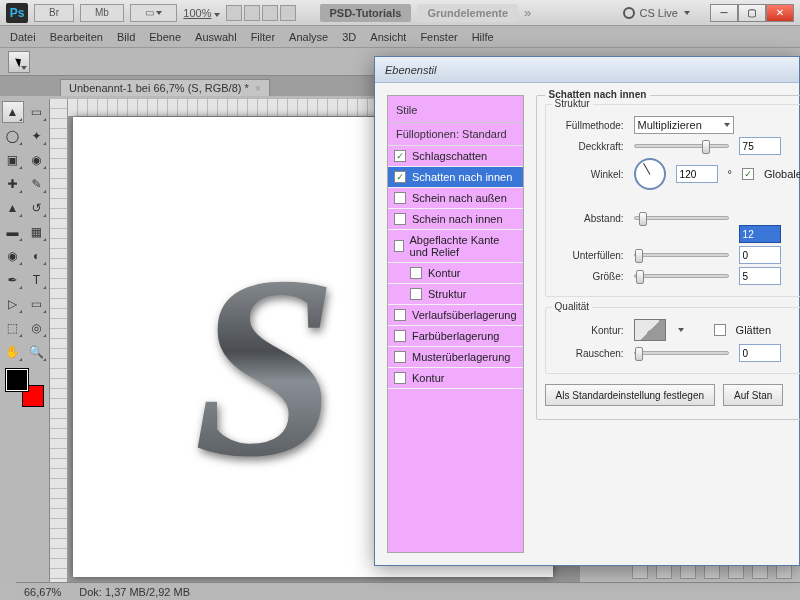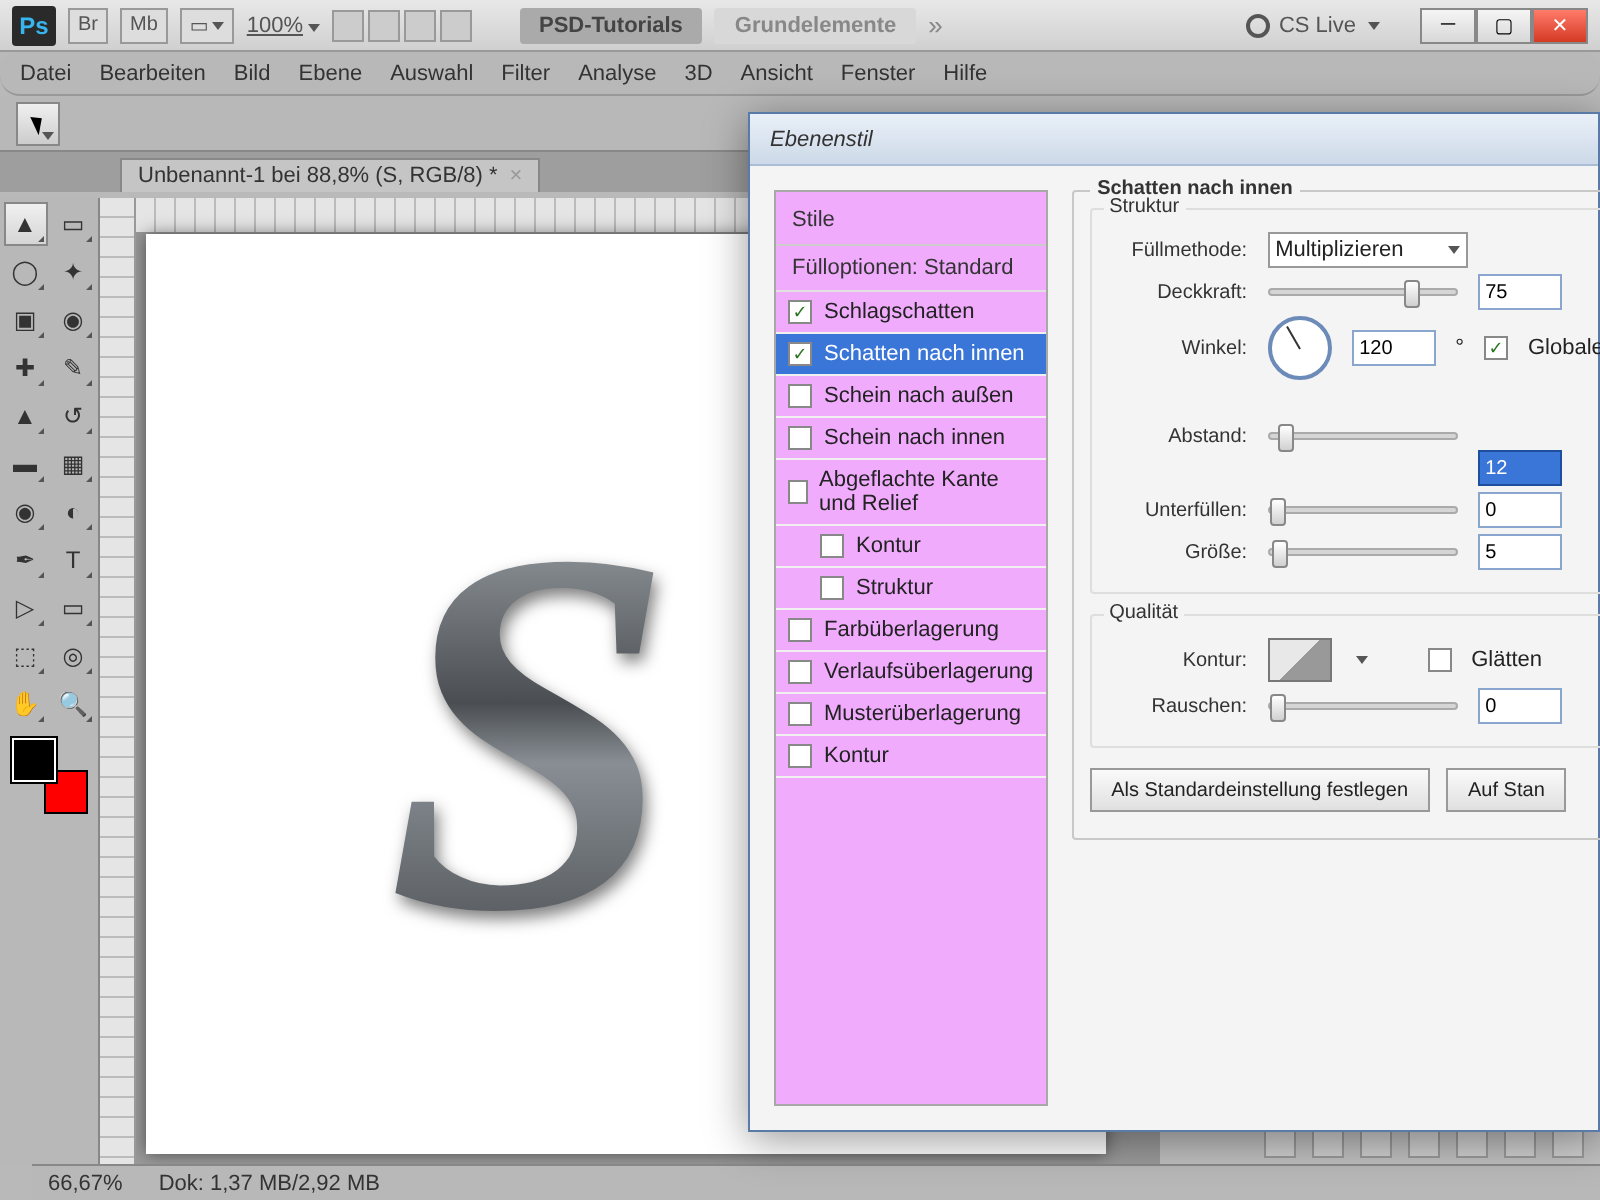--- a/index.html
+++ b/index.html
@@ -1,34 +1,34 @@
 <!DOCTYPE html>
 <html><head>
 <meta charset="utf-8">
 <style>
 * { margin: 0; padding: 0; box-sizing: border-box; font-family: "Segoe UI", Tahoma, sans-serif; font-size: 11px; }
 body { width: 800px; height: 600px; background: #b9b9b9; overflow: hidden; position: relative; }
 
 
 .top-toolbar { height: 26px; background: linear-gradient(#e8e8e8,#d0d0d0); border-bottom: 1px solid #999; display: flex; align-items: center; padding: 0 6px; gap: 6px; }
 .ps-icon { width: 22px; height: 20px; background: #2a2a2a; color: #36b5ee; font-weight: bold; display:flex; align-items:center; justify-content:center; font-size: 12px; border-radius: 2px; }
-.top-btn { height: 18px; background:#ddd; border:1px solid #999; padding:1px 4px; color:#555; font-size:10px; display:flex; align-items:center;text-align:center; }
+.top-btn { height: 18px; background:#ddd; border:1px solid #999; padding:1px 14px; color:#555; font-size:10px; display:flex; align-items:center;text-align:center; }
 .zoom-pct { color:#555; font-size:11px;text-decoration:underline; }
 .dropdown-arrow { width:0; height:0; border-left:3px solid transparent; border-right:3px solid transparent; border-top:4px solid #555; margin-left:2px; display:inline-block; }
 .hand-grid { display:flex; gap:2px; }
 .mini-icon { width:16px; height:16px; background:#ccc; border:1px solid #999; }
 .tab-psd { background:#aaa; color:#444; padding:3px 10px; border-radius:2px; height:18px; display:flex; align-items:center; font-weight:bold; }
 .tab-psd.light { background:#d8d8d8; color:#888; }
 .more-icon { color:#888; font-size:13px; }
 .winctl { margin-left:auto; display:flex; gap:0; }
 .winbtn { width:28px; height:18px; background:linear-gradient(#f5f5f5,#d8d8d8); border:1px solid #888; display:flex; align-items:center; justify-content:center; font-size:10px; }
 .winbtn.close { background:linear-gradient(#ff7b6a,#d43a24); color:#fff; }
 
 
-.menu-bar { height: 22px; display:flex; align-items:center; padding: 0 10px; gap: 14px; color:#333; background:#b8b8b8; border-bottom:1px solid #999;border-radius:10px; }
+.menu-bar { height: 22px; display:flex; align-items:center; padding: 0 10px; gap: 14px; color:#333; background:#b8b8b8; border-bottom:1px solid #999; }
 .menu-item { cursor:default; }
 
 
 .options-bar { height: 28px; background:#b8b8b8; border-bottom:1px solid #888; display:flex; align-items:center; padding: 0 8px; }
 .move-tool-icon { width:22px; height:22px; background:linear-gradient(#f0f0f0,#ccc); border:1px solid #888; display:flex; align-items:center; justify-content:center; position:relative; }
 .cursor-arrow { width:0; height:0; border-left:5px solid #000; border-top:3px solid transparent; border-bottom:7px solid transparent; transform: rotate(-25deg); }
 
 
 .doc-tab-bar { background:#9e9e9e; height:20px; display:flex; align-items:flex-end; padding-left:60px; }
 .doc-tab { background:#c5c5c5; border:1px solid #888; border-bottom:none; padding:2px 8px; color:#333; display:flex; align-items:center; gap:6px; font-size:10px; }
@@ -140,21 +140,21 @@
 
 <div class="options-bar">
   <div class="move-tool-icon">
     <div class="cursor-arrow"></div>
     <span class="dropdown-arrow" style="position:absolute;bottom:2px;right:2px"></span>
   </div>
 </div>
 
 <div class="doc-tab-bar">
   <div class="doc-tab">
-    <span>Unbenannt-1 bei 88,8% (S, RGB/8) *</span>
+    <span>Unbenannt-1 bei 66,7% (S, RGB/8) *</span>
     <span class="closex">×</span>
   </div>
 </div>
 
 <div class="workspace">
   <div class="toolbox">
     <div class="tool-grid">
       <div class="tool sel">▲<span class="tri"></span></div>
       <div class="tool">▭<span class="tri"></span></div>
       <div class="tool">◯<span class="tri"></span></div>
@@ -237,25 +237,25 @@
           <div class="style-row indent">
             <span class="chk"></span>
             <span>Kontur</span>
           </div>
           <div class="style-row indent">
             <span class="chk"></span>
             <span>Struktur</span>
           </div>
           <div class="style-row">
             <span class="chk"></span>
+            <span>Verlaufsüberlagerung</span>
+          </div>
+          <div class="style-row">
+            <span class="chk"></span>
             <span>Farbüberlagerung</span>
-          </div>
-          <div class="style-row">
-            <span class="chk"></span>
-            <span>Verlaufsüberlagerung</span>
           </div>
           <div class="style-row">
             <span class="chk"></span>
             <span>Musterüberlagerung</span>
           </div>
           <div class="style-row">
             <span class="chk"></span>
             <span>Kontur</span>
           </div>
         </div>

